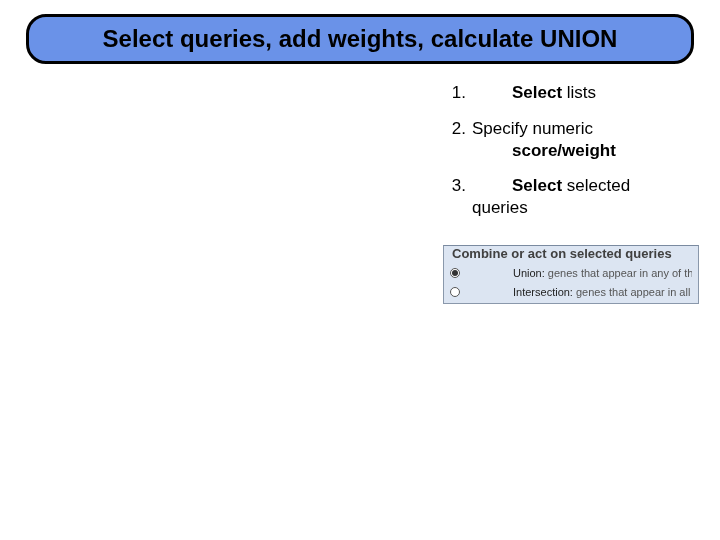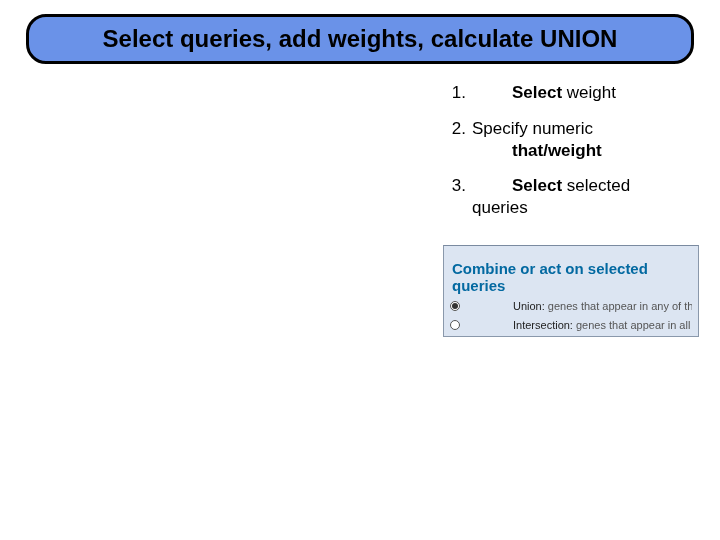--- a/index.html
+++ b/index.html
@@ -70,24 +70,24 @@
     top: 245px;
     width: 256px;
     background: #dce5f2;
     border-top: 1px solid #7a8aa0;
     border-left: 1px solid #8a98ab;
     border-right: 1px solid #8a98ab;
     border-bottom: 1px solid #8a98ab;
     box-sizing: border-box;
   }
   .panel-title {
-    padding: 14px 8px 4px 8px;
-    font-size: 15px;
+    padding: 0 8px 4px 8px;
+    font-size: 13px;
     font-weight: bold;
-    color: #0369a1;
+    color: #404040;
   }
   .panel-row {
     display: flex;
     align-items: flex-start;
     padding: 2px 6px 3px 6px;
     font-size: 11px;
     color: #2a2a2a;
     line-height: 1.25;
   }
   .panel-row .radio {
@@ -130,29 +130,29 @@
 
   <div class="title-bar">
     <span>Select queries, add weights, calculate UNION</span>
   </div>
 
   <div class="steps">
 
     <div class="step">
       <div class="num">1.</div>
       <div class="txt">
-        <b>Select</b><span> weight</span>
+        <b>Select</b><span> lists</span>
       </div>
     </div>
 
     <div class="step">
       <div class="num">2.</div>
       <div class="txt">
         <span>Specify numeric</span><br>
-        <b>that/weight</b>
+        <b>score/weight</b>
       </div>
     </div>
 
     <div class="step">
       <div class="num">3.</div>
       <div class="txt">
         <b>Select</b><span> selected</span><br>
         <span>queries</span>
       </div>
     </div>

